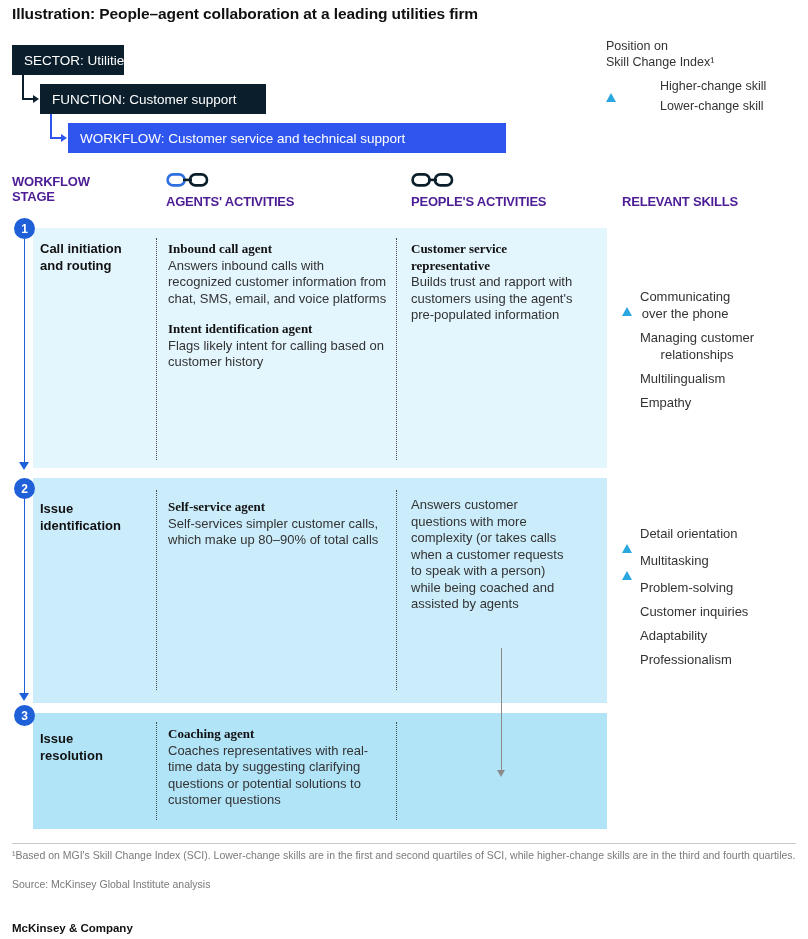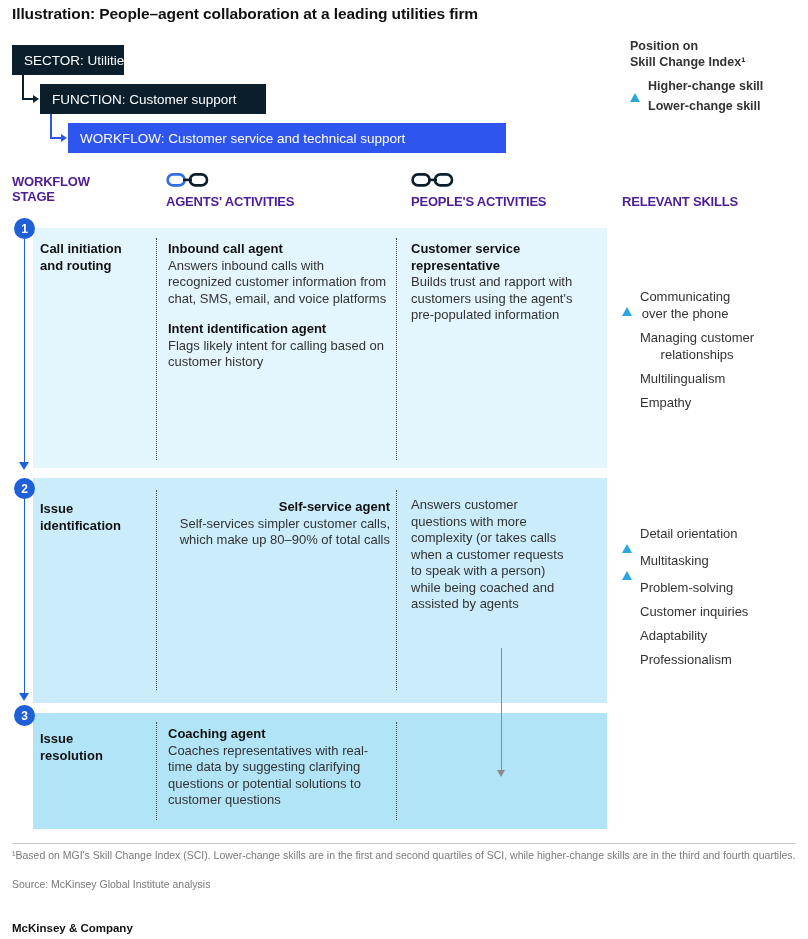--- a/index.html
+++ b/index.html
@@ -56,35 +56,36 @@
   .arrowhead-r {
     position: absolute;
     width: 0; height: 0;
     border-top: 4px solid transparent;
     border-bottom: 4px solid transparent;
     border-left: 6px solid #0a1e2b;
   }
   .arrowhead-r.blue { border-left-color: #2f55ef; }
 
   
-  .legend { position: absolute; left: 630px; top: 38px; font-weight: bold; }
+  .legend { position: absolute; left: 606px; top: 38px; }
   .legend-title {
     font-size: 12.5px;
     color: #333333;
     line-height: 16px;
     margin-bottom: 7px;
     white-space: pre-line;
   }
   .legend-row {
     display: flex;
     align-items: center;
     font-size: 12.5px;
     color: #333333;
     line-height: 19px;
     margin-bottom: 1px;
+    gap: 36px;
   }
   .mark { width: 14px; display: inline-block; margin-right: 4px; flex: none; }
   .tri {
     width: 0; height: 0;
     border-left: 5.5px solid transparent;
     border-right: 5.5px solid transparent;
     border-bottom: 9.5px solid #29a8e0;
     margin-top: 1px;
   }
   .sq { width: 10px; height: 10px; background: #6d6e70; margin-top: 1px; }
@@ -170,38 +171,39 @@
   .vd-b2 { left: 396px; top: 490px; height: 200px; }
   .vd-a3 { left: 156px; top: 722px; height: 98px; }
   .vd-b3 { left: 396px; top: 722px; height: 98px; }
 
   
   .cell { position: absolute; font-size: 13px; line-height: 16.5px; color: #333333; }
   .cell b, .cell .hd {
     font-weight: bold;
     color: #111111;
     display: block;
+    font-family: Liberation Serif, serif;
   }
   .block { margin-bottom: 14px; }
   .block:last-child { margin-bottom: 0; }
 
   .stage-label {
     position: absolute;
     font-size: 13px;
     font-weight: bold;
     color: #111111;
     line-height: 16.5px;
     white-space: pre-line;
   }
   .sl-1 { left: 40px; top: 241px; }
   .sl-2 { left: 40px; top: 501px; }
   .sl-3 { left: 40px; top: 731px; }
 
   .ag-1 { left: 168px; top: 241px; width: 222px; }
-  .ag-2 { left: 168px; top: 499px; width: 222px; text-align: right; }
+  .ag-2 { left: 168px; top: 499px; width: 222px; }
   .ag-3 { left: 168px; top: 726px; width: 222px; }
   .pe-1 { left: 411px; top: 241px; width: 178px; }
   .pe-2 { left: 411px; top: 497px; width: 165px; }
 
   .skills { position: absolute; }
   .sk-1 { left: 622px; top: 288px; }
   .sk-2 { left: 622px; top: 525px; }
   .skill-row {
     display: flex;
     align-items: flex-start;

